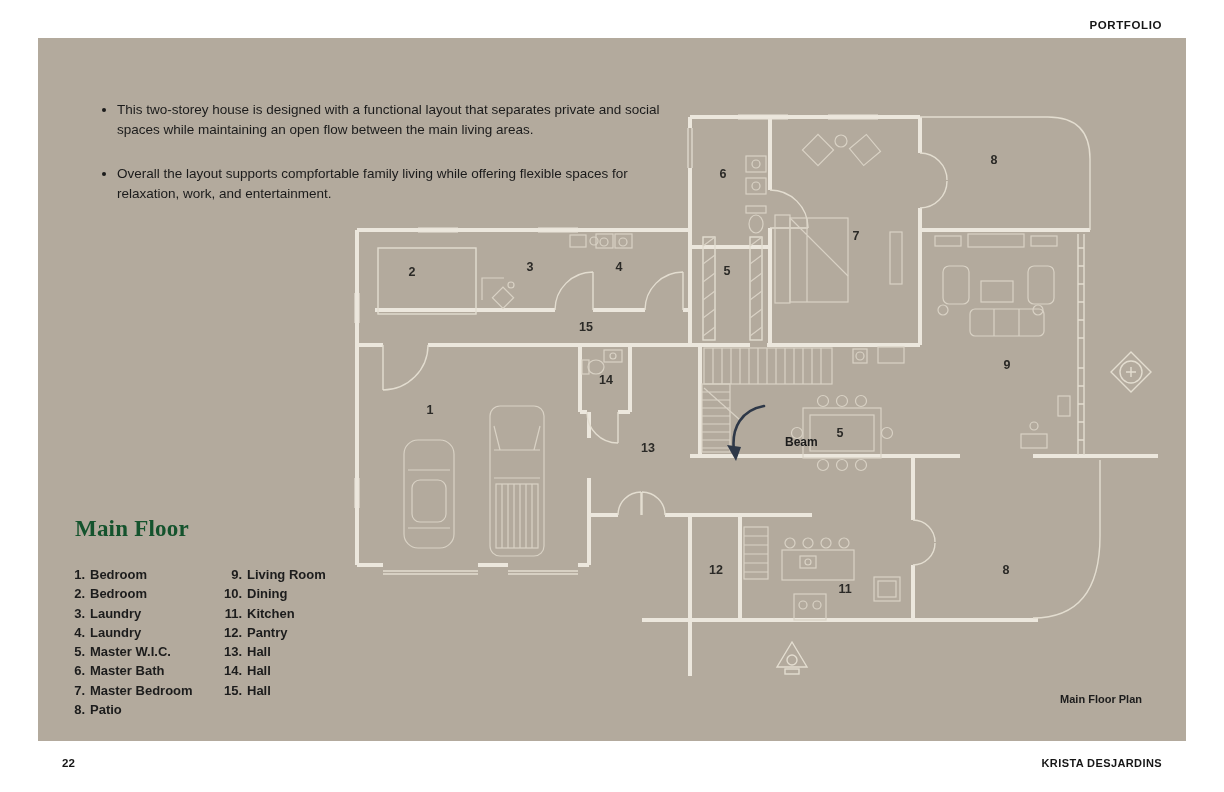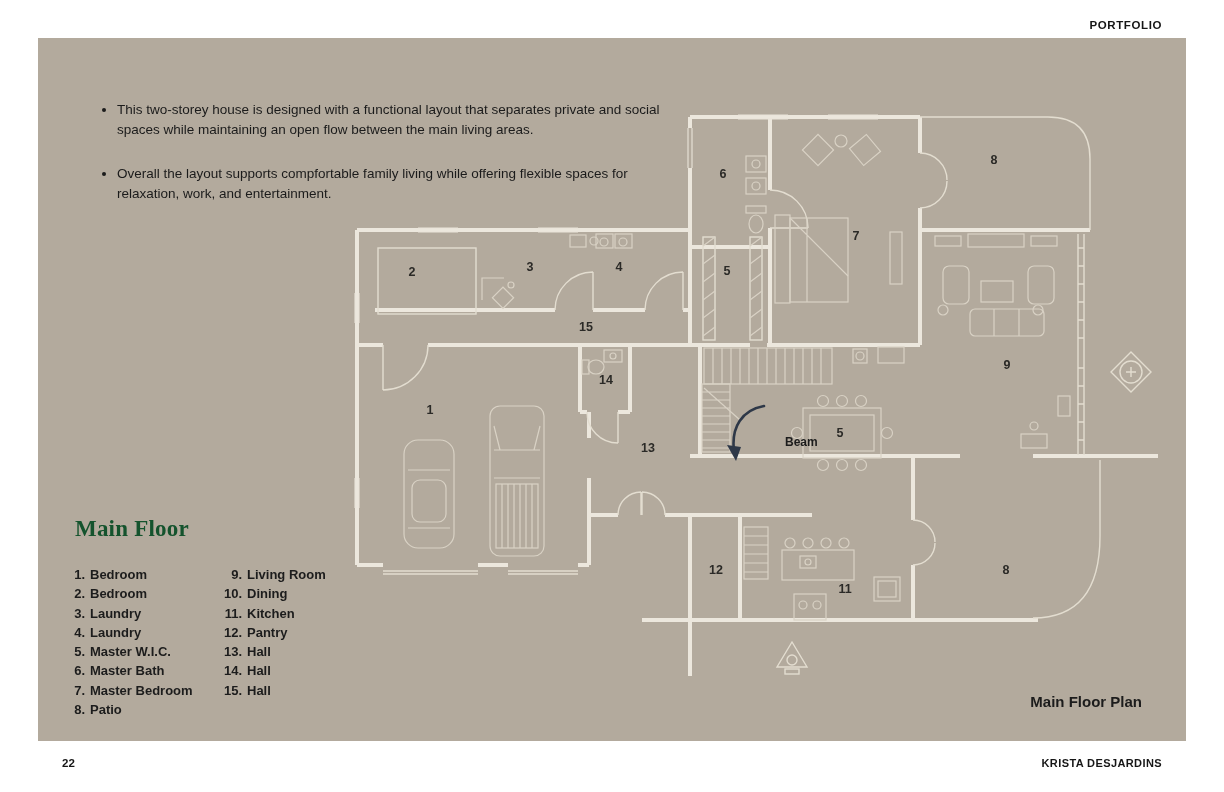--- a/index.html
+++ b/index.html
@@ -18,21 +18,21 @@
   .legend{position:absolute;left:25px;top:466px;}
   .legend-title{margin:12px;font-family:"Liberation Serif",serif;font-size:23px;font-weight:700;
                 letter-spacing:.2px;color:#14532d;}
   .legend-cols{display:flex;margin-top:23px;font-size:13px;font-weight:700;color:#1c1c1c;}
   .legend-col{display:flex;flex-direction:column;}
   .legend-col.first{width:157px;}
   .legend-row{display:flex;line-height:19.3px;}
   .legend-num{width:22px;text-align:right;margin-right:5px;flex:none;}
   .room-num{position:absolute;transform:translate(-50%,-50%);font-size:12.5px;font-weight:600;color:#2b2a27;}
   .beam-label{position:absolute;left:747px;top:357px;font-size:12px;font-weight:600;color:#1c1c1c;margin-top:40px;}
-  .plan-caption{position:absolute;right:44px;top:655px;font-size:15px;font-weight:600;color:#1c1c1c;}
+  .plan-caption{position:absolute;right:44px;top:655px;font-size:11px;font-weight:600;color:#1c1c1c;}
   .footer-page{position:absolute;top:757px;left:62px;font-size:11.5px;font-weight:700;color:#161616;}
   .footer-author{position:absolute;top:757px;right:62px;font-size:11px;font-weight:700;letter-spacing:.4px;color:#161616;text-align:right;}
   
   .w{stroke:var(--wall,#ece7dd);stroke-width:4;fill:none;}
   .t{stroke:var(--wall-thin,#e3ddd0);stroke-width:1.4;fill:none;}
   .f{stroke:var(--furniture,#d9d2c5);stroke-width:1.2;fill:none;}
   .wt{stroke:#eae4d9;stroke-width:1.1;fill:none;}
   .arrow-stroke{stroke:var(--beam-arrow,#2e3848);stroke-width:2.6;fill:none;stroke-linecap:round;}
   .arrow-head{fill:var(--beam-arrow,#2e3848);stroke:none;}
 </style>

